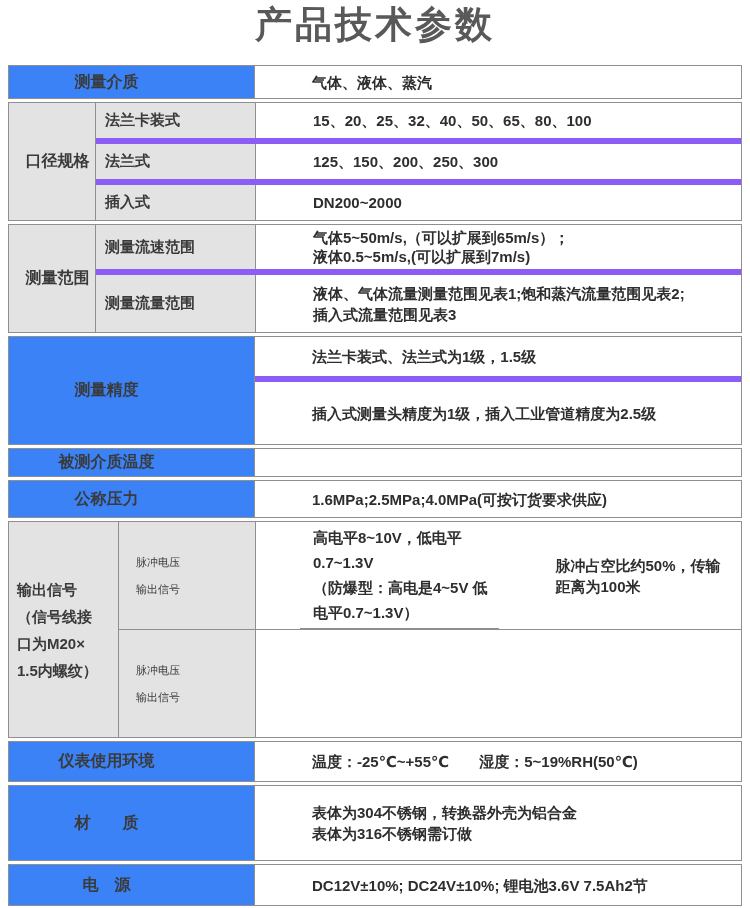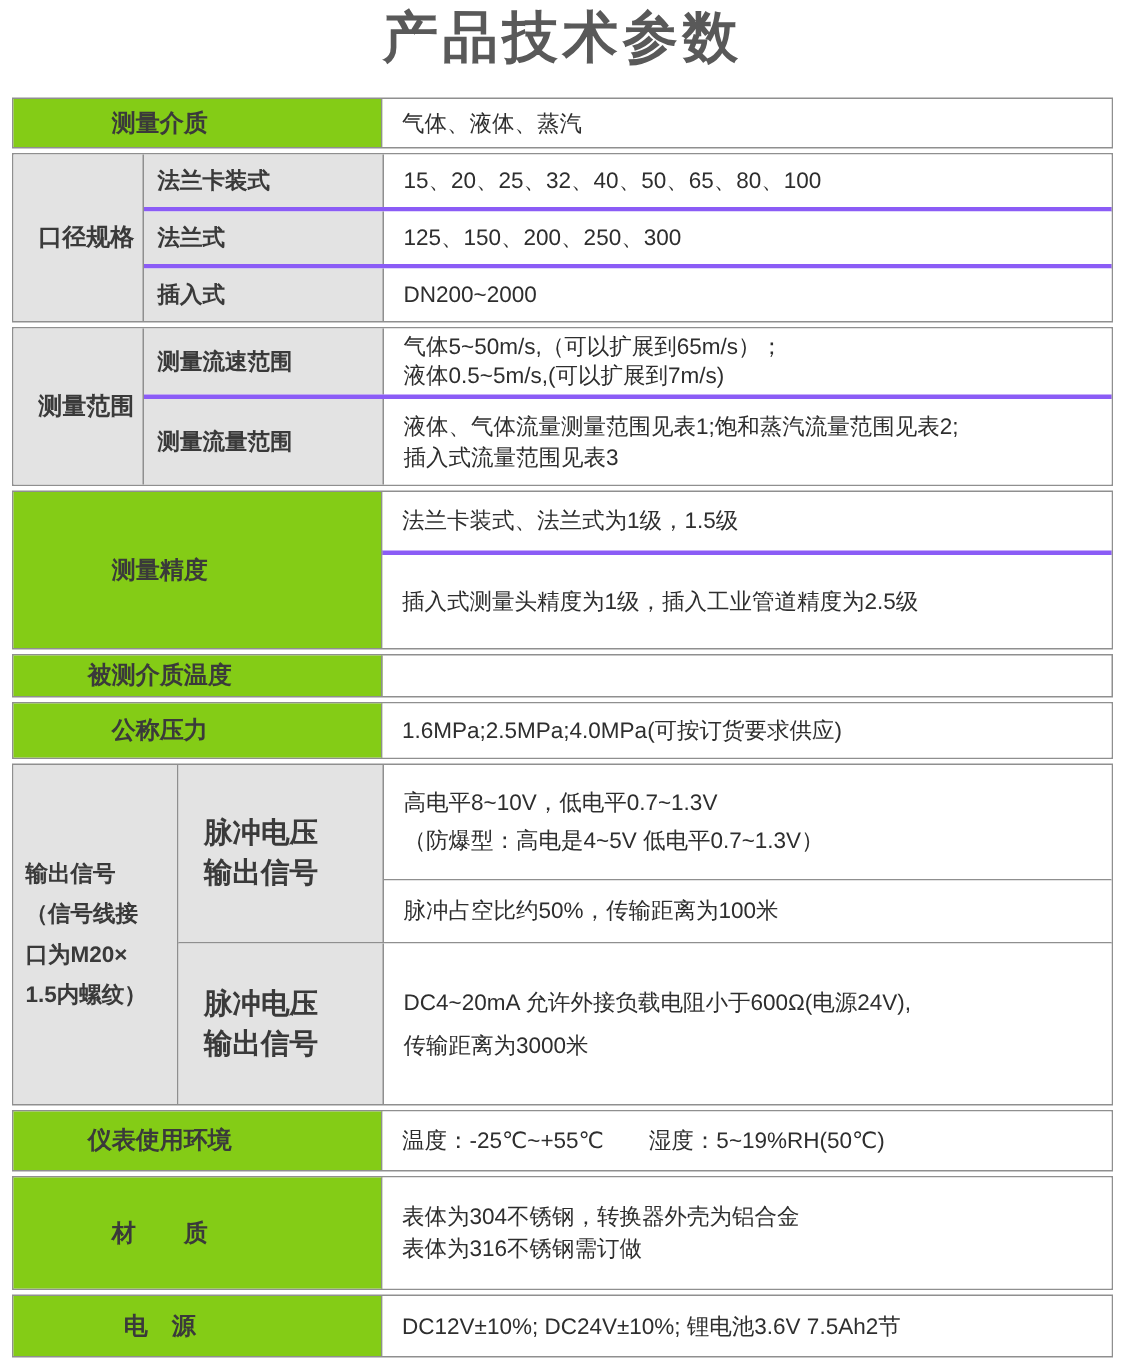--- a/index.html
+++ b/index.html
@@ -14,66 +14,66 @@
     letter-spacing:3px;color:#595959;
   }
   .spec-table{margin:13px 8px 0 8px;}
   .box{
     display:flex;border:1px solid #8f8f8f;margin-bottom:3px;
     background:#ffffff;box-sizing:content-box;
   }
   
   .lbl-merged{
     width:246px;min-width:246px;box-sizing:border-box;
-    background:#84cc16;border-right:1px solid #8f8f8f;
+    background:#3b82f6;border-right:1px solid #8f8f8f;
     display:flex;align-items:center;justify-content:center;
     padding-right:50px;
     font-weight:bold;font-size:16px;color:#3a3a3a;
   }
   .col1{
     width:87px;min-width:87px;box-sizing:border-box;
     background:#e3e3e3;border-right:1px solid #8f8f8f;
     display:flex;align-items:center;justify-content:center;
     font-weight:bold;font-size:16px;color:#3a3a3a;padding-left:11px;
   }
   .sublbl{
     width:160px;min-width:160px;box-sizing:border-box;
     background:#e3e3e3;border-right:1px solid #8f8f8f;
     display:flex;align-items:center;padding-left:9px;
     font-weight:bold;font-size:15px;color:#3a3a3a;
   }
   
   .val{
     flex:1;display:flex;flex-direction:column;justify-content:center;
-    padding:3px 6px 3px 13px;font-size:15px;font-weight:normal;
-    color:#2e2e2e;background:#ffffff;line-height:21px;
+    padding:3px 6px 3px 13px;font-size:15px;font-weight:bold;
+    color:#2e2e2e;background:#ffffff;line-height:21px;margin-left:44px;
   }
   .val.tight{line-height:19px;}
   
   .grows{flex:1;display:flex;flex-direction:column;}
   .grow{display:flex;justify-content:center;}
-  .grow + .grow{border-top:3px solid #8b5cf6;}
+  .grow + .grow{border-top:6px solid #8b5cf6;}
   
   .out-col1{
     width:110px;min-width:110px;box-sizing:border-box;
     background:#e3e3e3;border-right:1px solid #8f8f8f;
     display:flex;flex-direction:column;justify-content:center;
     padding-left:8px;line-height:27px;
     font-weight:bold;font-size:15px;color:#3a3a3a;
   }
   .out-right{flex:1;display:flex;flex-direction:column;}
   .pulse{display:flex;border-bottom:1px solid #8f8f8f;}
   .blk-lbl{
     width:137px;min-width:137px;box-sizing:border-box;
     background:#e3e3e3;border-right:1px solid #8f8f8f;
     display:flex;flex-direction:column;justify-content:center;
     padding-left:17px;line-height:27px;
-    font-weight:bold;font-size:19px;color:#3a3a3a;
-  }
-  .pulse-vals{flex:1;display:flex;flex-direction:column;}
+    font-weight:normal;font-size:11px;color:#3a3a3a;
+  }
+  .pulse-vals{flex:1;display:flex;flex-direction:row;}
   .pv-a{min-height:70px;border-bottom:1px solid #8f8f8f;line-height:25px;}
   .pv-b{min-height:35px;}
   .current{display:flex;min-height:107px;}
   .cur-val{line-height:29px;}
   
   .mh26{min-height:26px}.mh29{min-height:29px}.mh38{min-height:38px}
   .mh51{min-height:51px}.mh33{min-height:33px}.mh56{min-height:56px}
   .mh27{min-height:27px}.mh30{min-height:30px}
   .mh68{min-height:68px}.mh34{min-height:34px}
 </style>
@@ -168,24 +168,20 @@
               <div>（防爆型：高电是4~5V 低电平0.7~1.3V）</div>
             </div>
             <div class="val pv-b">脉冲占空比约50%，传输距离为100米</div>
           </div>
         </div>
         <div class="current">
           <div class="blk-lbl">
             <div>脉冲电压</div>
             <div>输出信号</div>
           </div>
-          <div class="val cur-val">
-            <div>DC4~20mA 允许外接负载电阻小于600Ω(电源24V),</div>
-            <div>传输距离为3000米</div>
-          </div>
         </div>
       </div>
     </div>
 
     <div class="box">
       <div class="lbl-merged mh33">仪表使用环境</div>
       <div class="val mh33">温度：-25℃~+55℃　　湿度：5~19%RH(50℃)</div>
     </div>
 
     <div class="box">

